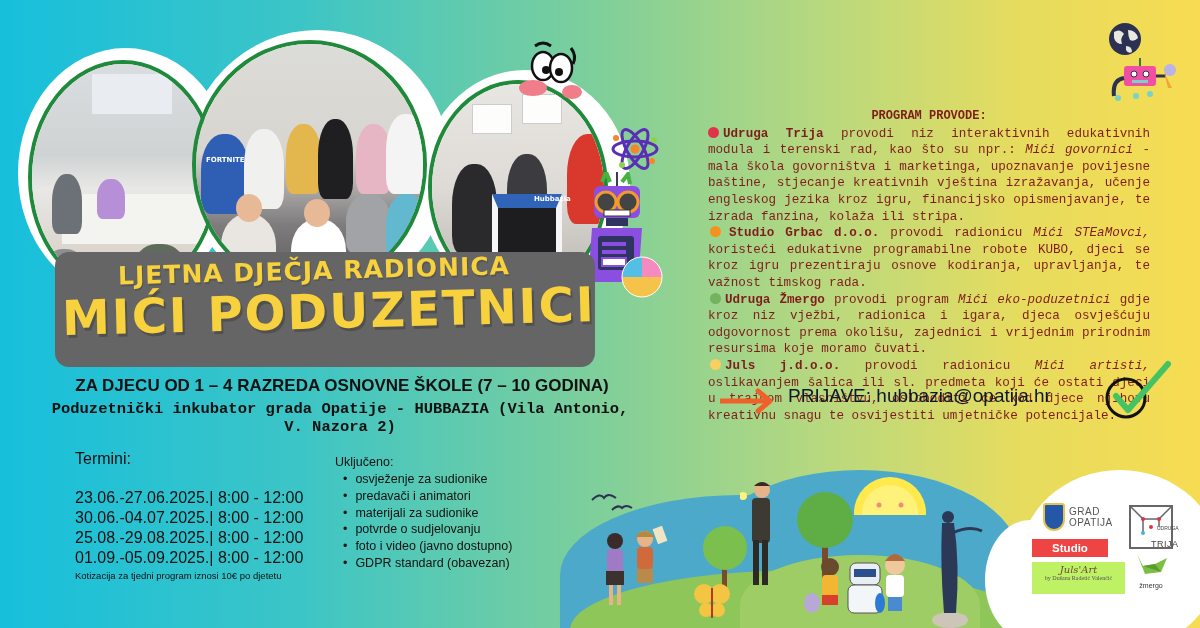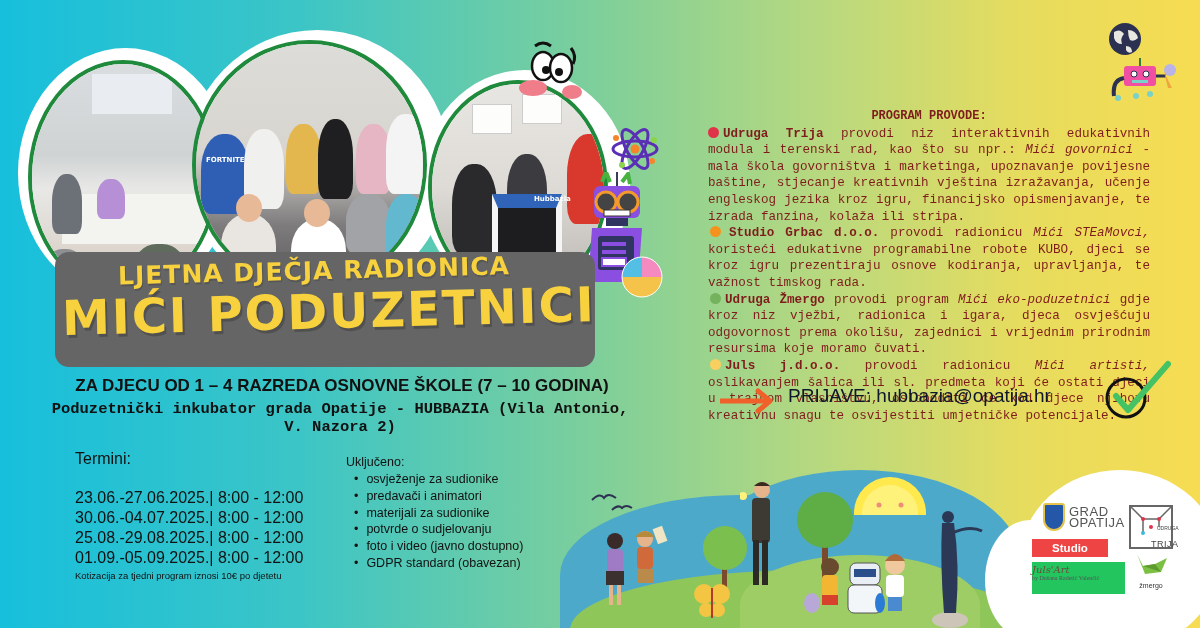--- a/index.html
+++ b/index.html
@@ -54,21 +54,21 @@
     font-family: Liberation Mono, monospace; font-weight: bold; font-size: 15.5px; color: #111;
   }
 
   
   .termini { position: absolute; left: 75px; top: 450px; font-family: "Liberation Sans", sans-serif; }
   .termini .lbl { font-size: 16px; margin-bottom: 20px; }
   .termini .row { font-size: 16px; line-height: 20px; }
   .termini .fee { font-size: 9.5px; margin-top: 2px; }
 
   
-  .included { position: absolute; left: 335px; top: 455px; font-family: "Liberation Sans", sans-serif; font-size: 12.5px; margin-left: 11px; }
+  .included { position: absolute; left: 335px; top: 455px; font-family: "Liberation Sans", sans-serif; font-size: 12.5px; }
   .included .lbl { margin-bottom: 2px; }
   .included ul { list-style: none; padding-left: 8px; }
   .included li { line-height: 16.8px; }
   .included li::before { content: "•"; margin-right: 8px; }
 
   
   .program { position: absolute; left: 708px; top: 108px; width: 442px; font-family: Liberation Mono, monospace; font-size: 12.6px; line-height: 16.6px; color: #7f1d1d; }
   .program .head { text-align: center; font-weight: bold; font-size: 12px; margin-bottom: 1px; }
   .program p { text-align: justify; }
   .program .dot { display: inline-block; width: 11px; height: 11px; border-radius: 50%; margin-right: 4px; vertical-align: -1px; }
@@ -80,23 +80,23 @@
   .checkmark { position: absolute; left: 1100px; top: 360px; width: 75px; height: 60px; }
 
   
   .hill-blue { position: absolute; background: #4da9c9; border-radius: 50% 50% 0 0; }
   .hill-green { position: absolute; background: #8fc65a; border-radius: 50% 50% 0 0; }
   .logo-cloud { position: absolute; background: #fff; border-radius: 50%; }
 
   .logo { position: absolute; font-family: "Liberation Sans", sans-serif; }
   .logo-grad { left: 1043px; top: 503px; display: flex; align-items: center; gap: 4px; }
   .logo-grad .shield { width: 22px; height: 28px; background: #2457a8; border-radius: 3px 3px 11px 11px; border: 2px solid #e6c34a; }
-  .logo-grad .txt { font-size: 13px; line-height: 11px; color: #555; letter-spacing: 0.5px; }
+  .logo-grad .txt { font-size: 10px; line-height: 11px; color: #555; letter-spacing: 0.5px; }
   .logo-grbac { left: 1032px; top: 539px; width: 76px; height: 18px; background: #ef4444; color: #fff; font-weight: bold; font-size: 11.5px; text-align: center; line-height: 18px; }
-  .logo-juls { left: 1032px; top: 562px; width: 93px; height: 32px; background: #22c55e; text-align: left; }
+  .logo-juls { left: 1032px; top: 562px; width: 93px; height: 32px; background: #bef264; text-align: center; }
   .logo-juls .a { font-family: "DejaVu Serif", serif; font-style: italic; font-size: 10px; color: #6d4c3b; display: block; padding-top: 2px; }
   .logo-juls .b { font-family: "Liberation Serif", serif; font-size: 6px; color: #555; display: block; }
   .logo-trija { left: 1129px; top: 505px; width: 44px; height: 44px; border: 2px solid #666; }
   .logo-trija .t { position: absolute; left: 20px; top: 32px; font-size: 9px; color: #444; letter-spacing: 0.5px; }
   .logo-trija .u { position: absolute; left: 26px; top: 18px; font-size: 5px; color: #444; }
   .logo-zmergo { left: 1133px; top: 552px; text-align: center; }
   .logo-zmergo .bird { width: 36px; height: 26px; }
   .logo-zmergo .n { font-size: 7px; color: #333; display: block; }
 </style>
 </head>

